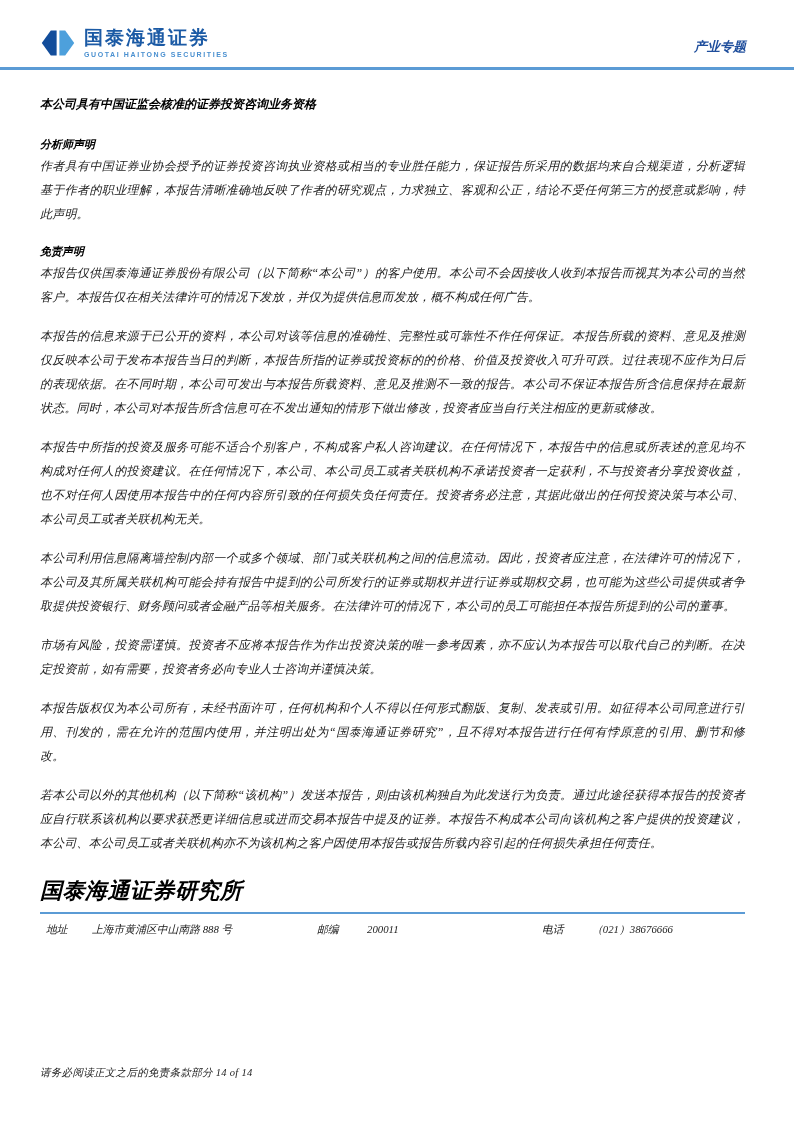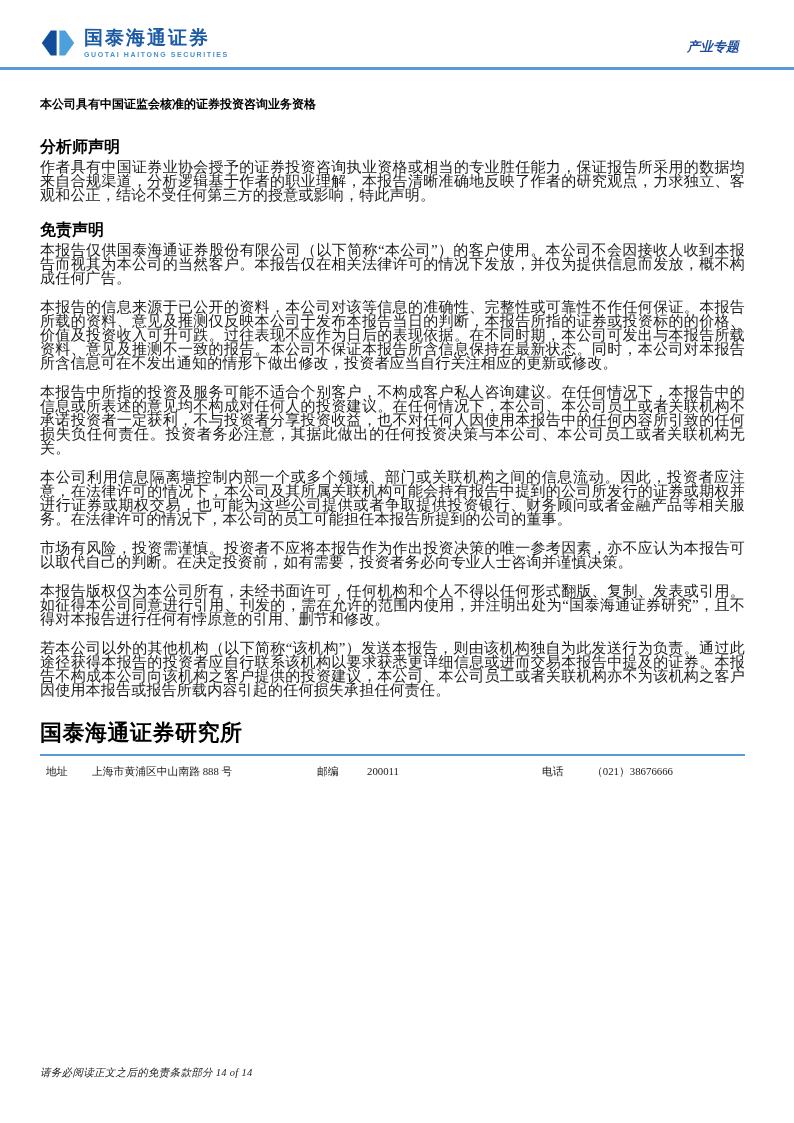--- a/index.html
+++ b/index.html
@@ -40,46 +40,47 @@
   .logo-en {
     margin-top: 4px;
     font-size: 7px;
     font-weight: bold;
     color: #4a90d0;
     letter-spacing: 1.6px;
     font-family: "Liberation Sans", sans-serif;
   }
   .report-type {
     position: absolute;
-    right: 55px;
+    right: 48px;
     top: 38px;
     font-size: 13px;
     font-weight: bold;
     font-style: italic;
     color: #1f4e9c;
   }
   
   .content {
     padding: 26px 49px 0 40px;
+    font-style: italic;
   }
   .qualification {
     font-size: 12px;
     font-weight: bold;
     color: #000000;
     margin-bottom: 24px;
   }
   .section-heading {
-    font-size: 16px;
+    font-size: 11px;
     font-weight: bold;
     color: #000000;
     margin-bottom: 2px;
   }
   .para {
-    font-size: 15px;
-    line-height: 14px;
+    font-size: 12px;
+    line-height: 24px;
     text-align: justify;
     color: #1a1a1a;
     letter-spacing: 0.2px;
   }
   .para + .para { margin-top: 15px; }
   .section-gap { margin-top: 18px; }
   
   .institute-heading {
     margin-top: 21px;
     font-size: 22px;

